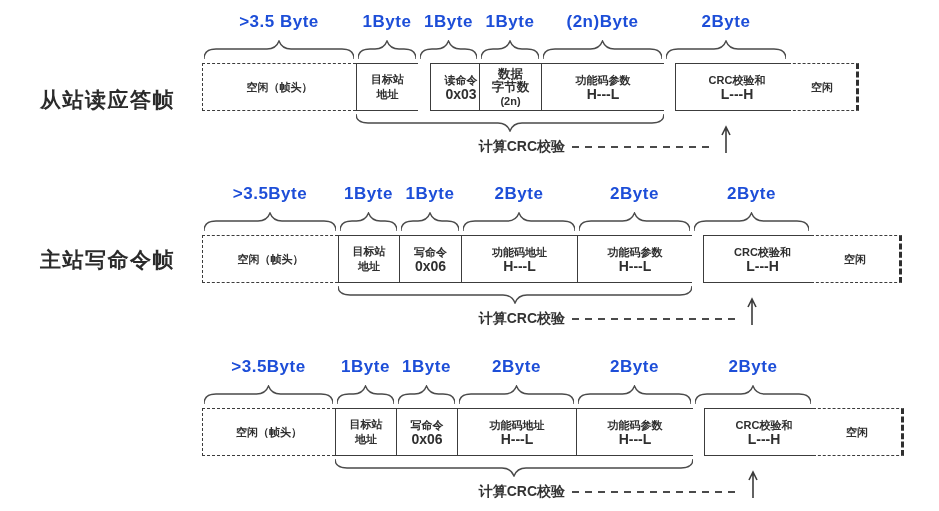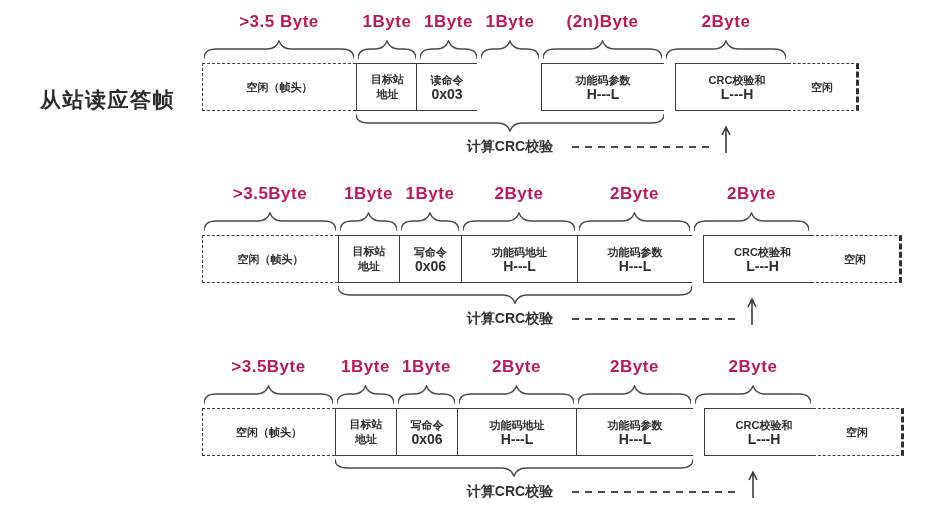--- a/index.html
+++ b/index.html
@@ -7,38 +7,38 @@
     position:relative;width:939px;height:511px;background:#ffffff;overflow:hidden;
     font-family:"Liberation Sans","DejaVu Sans",sans-serif;color:#2f2f2f;
   }
   .frame{position:absolute;left:0;width:939px;height:170px;}
   .row-label{
     position:absolute;font-size:21px;font-weight:bold;letter-spacing:1.5px;
     color:#2b2b2b;white-space:nowrap;
   }
   .size-label{
     position:absolute;text-align:center;font-size:17px;font-weight:bold;
-    color:#be185d;white-space:nowrap;letter-spacing:0.5px;
+    color:#1d4ed8;white-space:nowrap;letter-spacing:0.5px;
   }
   .cell{
     position:absolute;box-sizing:border-box;background:#fff;
     display:flex;flex-direction:column;align-items:center;justify-content:center;
     border:1.6px solid #3c3c3c;border-right:none;
   }
   .cell.last-solid{border-right:1.6px solid #3c3c3c;margin-left:11px;}
   .cell.idle-left{border-style:dashed;border-right:none;}
   .cell.idle-right{border-style:dashed;border-left:none;}
   .cell .ln{font-size:11px;font-weight:bold;line-height:15px;white-space:nowrap;}
   .cell .ln.latin{font-size:14px;line-height:13px;}
   .cell.three .ln{font-size:12.5px;line-height:13.5px;}
   .cell.three .ln.latin{font-size:11px;line-height:12px;}
   .brace,.underbrace,.arrow{position:absolute;line-height:0;}
   .crc-note{
     position:absolute;font-size:14px;font-weight:bold;color:#333;
-    white-space:nowrap;text-align:center;
+    white-space:nowrap;text-align:right;
   }
   .dash-line{
     position:absolute;height:1.6px;
     background:repeating-linear-gradient(90deg,#4a4a4a 0 7px,transparent 7px 13px);
   }
 </style>
 </head>
 <body>
 
 <div class="canvas" id="diagram-root">
@@ -52,28 +52,33 @@
           <path d="M0 19 Q0 9 12 9 L63 9 Q72.0 9 75 1 Q78.0 9 87 9 L138 9 Q150 9 150 19" fill="none" stroke="#4a4a4a" stroke-width="1.4" stroke-linecap="round"></path>
         </svg></div>
       <div class="cell" style="left: 356px; top: 63px; width: 62px; height: 48px;">
         <span class="ln">目标站</span>
         <span class="ln">地址</span>
       </div>
       <div class="size-label" style="left: 341px; width: 92px; top: 12px;">1Byte</div>
       <div class="brace" style="left: 358px; top: 40px;"><svg width="58" height="19" viewBox="0 0 58 19">
           <path d="M0 19 Q0 9 12 9 L17 9 Q26.0 9 29 1 Q32.0 9 41 9 L46 9 Q58 9 58 19" fill="none" stroke="#4a4a4a" stroke-width="1.4" stroke-linecap="round"></path>
         </svg></div>
-      <div class="cell" style="left: 416px; top: 63px; width: 61px; height: 48px;">
+      <div class="cell" style="left: 430px; top: 63px; width: 61px; height: 48px;">
         <span class="ln">读命令</span>
         <span class="ln latin">0x03</span>
       </div>
       <div class="size-label" style="left: 403px; width: 91px; top: 12px;">1Byte</div>
       <div class="brace" style="left: 420px; top: 40px;"><svg width="57" height="19" viewBox="0 0 57 19">
           <path d="M0 19 Q0 9 12 9 L16.5 9 Q25.5 9 28.5 1 Q31.5 9 40.5 9 L45 9 Q57 9 57 19" fill="none" stroke="#4a4a4a" stroke-width="1.4" stroke-linecap="round"></path>
         </svg></div>
+      <div class="cell three" style="left: 479px; top: 63px; width: 62px; height: 48px;">
+        <span class="ln">数据</span>
+        <span class="ln">字节数</span>
+        <span class="ln latin">(2n)</span>
+      </div>
       <div class="size-label" style="left: 464px; width: 92px; top: 12px;">1Byte</div>
       <div class="brace" style="left: 481px; top: 40px;"><svg width="58" height="19" viewBox="0 0 58 19">
           <path d="M0 19 Q0 9 12 9 L17 9 Q26.0 9 29 1 Q32.0 9 41 9 L46 9 Q58 9 58 19" fill="none" stroke="#4a4a4a" stroke-width="1.4" stroke-linecap="round"></path>
         </svg></div>
       <div class="cell" style="left: 541px; top: 63px; width: 123px; height: 48px;">
         <span class="ln">功能码参数</span>
         <span class="ln latin">H---L</span>
       </div>
       <div class="size-label" style="left: 526px; width: 153px; top: 12px;">(2n)Byte</div>
       <div class="brace" style="left: 543px; top: 40px;"><svg width="119" height="19" viewBox="0 0 119 19">
@@ -93,20 +98,21 @@
       <div class="underbrace" style="left: 356px; top: 114px;"><svg width="308" height="18" viewBox="0 0 308 18">
           <path d="M0 0 Q0 9 12 9 L142 9 Q151.0 9 154 17 Q157.0 9 166 9 L296 9 Q308 9 308 0" fill="none" stroke="#4a4a4a" stroke-width="1.4" stroke-linecap="round"></path>
         </svg></div>
       <div class="crc-note" style="left: 455px; width: 110px; top: 138px;">计算CRC校验</div>
       <div class="dash-line" style="left: 572px; top: 146px; width: 142px;"></div>
       <div class="arrow" style="left: 719px; top: 124px;"><svg width="14" height="30" viewBox="0 0 14 30">
           <path d="M7 29 L7 4 M3 11 L7 3 L11 11" fill="none" stroke="#3c3c3c" stroke-width="1.6" stroke-linejoin="miter"></path>
         </svg></div>
     </div>
     <div class="frame" style="top: 172px;">
+      <div class="row-label" style="left: 40px; top: 74px;">主站写命令帧</div>
       <div class="cell idle-left" style="left: 202px; top: 63px; width: 136px; height: 48px;">
         <span class="ln">空闲（帧头）</span>
       </div>
       <div class="size-label" style="left: 187px; width: 166px; top: 12px;">&gt;3.5Byte</div>
       <div class="brace" style="left: 204px; top: 40px;"><svg width="132" height="19" viewBox="0 0 132 19">
           <path d="M0 19 Q0 9 12 9 L54 9 Q63.0 9 66 1 Q69.0 9 78 9 L120 9 Q132 9 132 19" fill="none" stroke="#4a4a4a" stroke-width="1.4" stroke-linecap="round"></path>
         </svg></div>
       <div class="cell" style="left: 338px; top: 63px; width: 61px; height: 48px;">
         <span class="ln">目标站</span>
         <span class="ln">地址</span>

